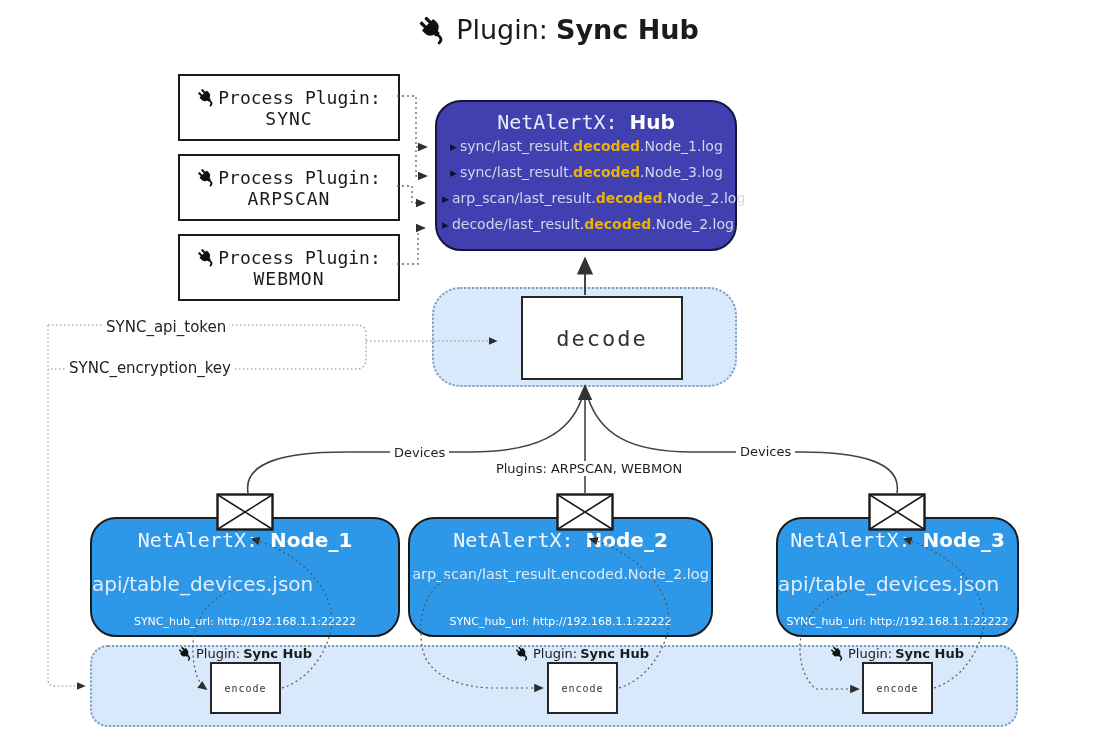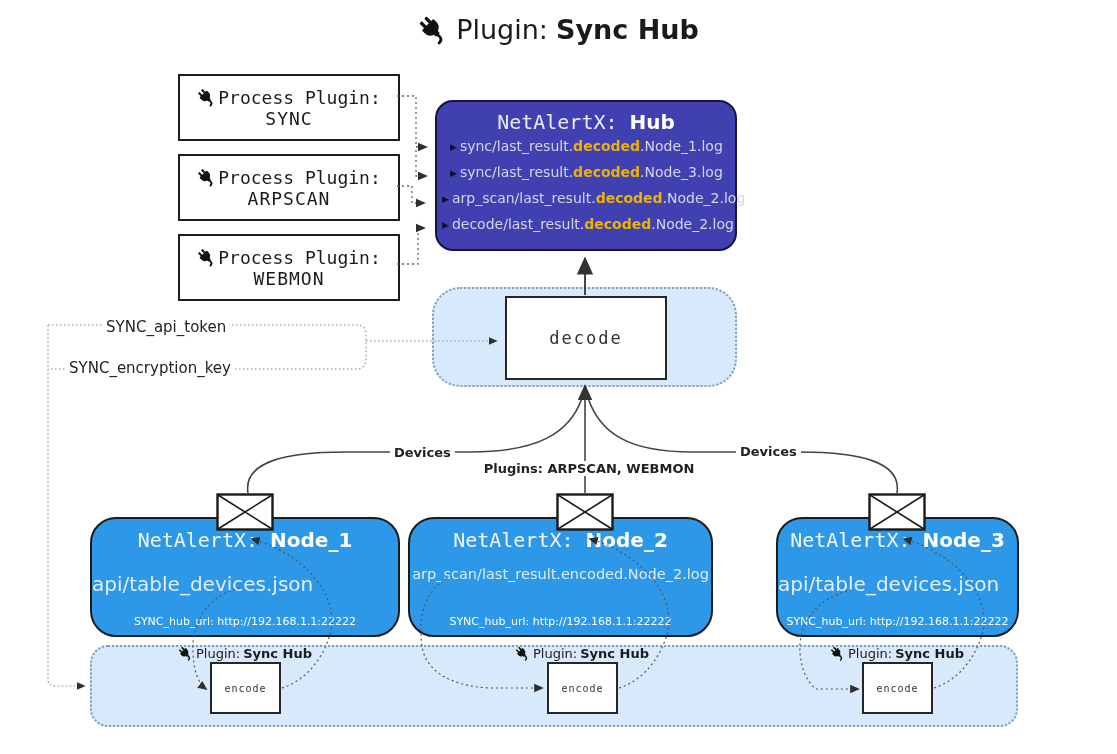--- a/index.html
+++ b/index.html
@@ -15,38 +15,38 @@
 
   
   .pbox{left:178px;width:218px;height:63px;background:#fff;border:2px solid #1b1b1b;
         display:flex;flex-direction:column;justify-content:center;align-items:center;z-index:2;}
   .prow{display:flex;align-items:center;gap:2px;font-size:18px;}
   .pname{font-size:18px;letter-spacing:1px;}
 
   
   .huburl{left:435px;top:76px;width:302px;text-align:center;font-size:11px;color:#1b1b1b;}
   .hub{left:435px;top:100px;width:302px;height:151px;background:var(--hub-fill,#4140b0);
-       border:2.5px solid #15153d;border-radius:18px;box-sizing:border-box;z-index:2;}
+       border:2.5px solid #15153d;border-radius:26px;box-sizing:border-box;z-index:2;}
   .hubtitle{margin-top:8px;text-align:center;font-size:20px;color:#eceafb;}
   .hubtitle b{color:#fff;font-family:"DejaVu Sans","Liberation Sans",sans-serif;}
   .hublog{font-size:14px;color:#d5d5e8;line-height:25px;padding-left:5px;white-space:nowrap;}
   .hublog.ind{padding-left:13px;}
   .hublog b{color:#eab308;}
   .tri{font-size:9px;color:#101030;margin-right:3px;vertical-align:1px;}
 
   
   .panel{background:var(--panel-fill,#d7e9fa);border:2px dotted #7e9cba;box-sizing:border-box;z-index:1;}
   .decodewrap{left:432px;top:287px;width:305px;height:100px;border-radius:28px;}
   .codebox{background:#fff;border:2px solid #262626;display:flex;align-items:center;justify-content:center;
            box-sizing:border-box;z-index:3;color:#333;}
-  .decodebox{left:505px;top:296px;width:162px;height:84px;font-size:17px;letter-spacing:2px;}
+  .decodebox{left:521px;top:296px;width:162px;height:84px;font-size:22px;letter-spacing:2px;}
 
   
   .keylabel{font-size:15px;color:#222;background:#fff;padding:0 3px;z-index:6;}
-  .edgelabel{font-size:13px;color:#222;background:#fff;padding:0 4px;z-index:6;font-weight:bold;}
+  .edgelabel{font-size:13px;color:#222;background:#fff;padding:0 4px;z-index:6;}
 
   
   .node{top:517px;height:120px;background:var(--node-fill,#2d97e8);border:2.5px solid #1b1b1b;
         border-radius:26px;box-sizing:border-box;z-index:2;}
   .ntitle{margin-top:9px;text-align:center;font-size:20px;color:#f2f6ff;white-space:nowrap;}
   .ntitle b{color:#fff;font-family:"DejaVu Sans","Liberation Sans",sans-serif;}
   .nfile-big{margin-top:20px;text-align:left;font-size:20px;color:#e2eefb;}
   .nfile-sm{margin-top:9px;text-align:center;font-size:14.5px;line-height:27px;color:#ddecf9;white-space:nowrap;}
   .nurl{position:absolute;bottom:7px;left:0;width:100%;text-align:center;font-size:11px;color:#fff;}
 

